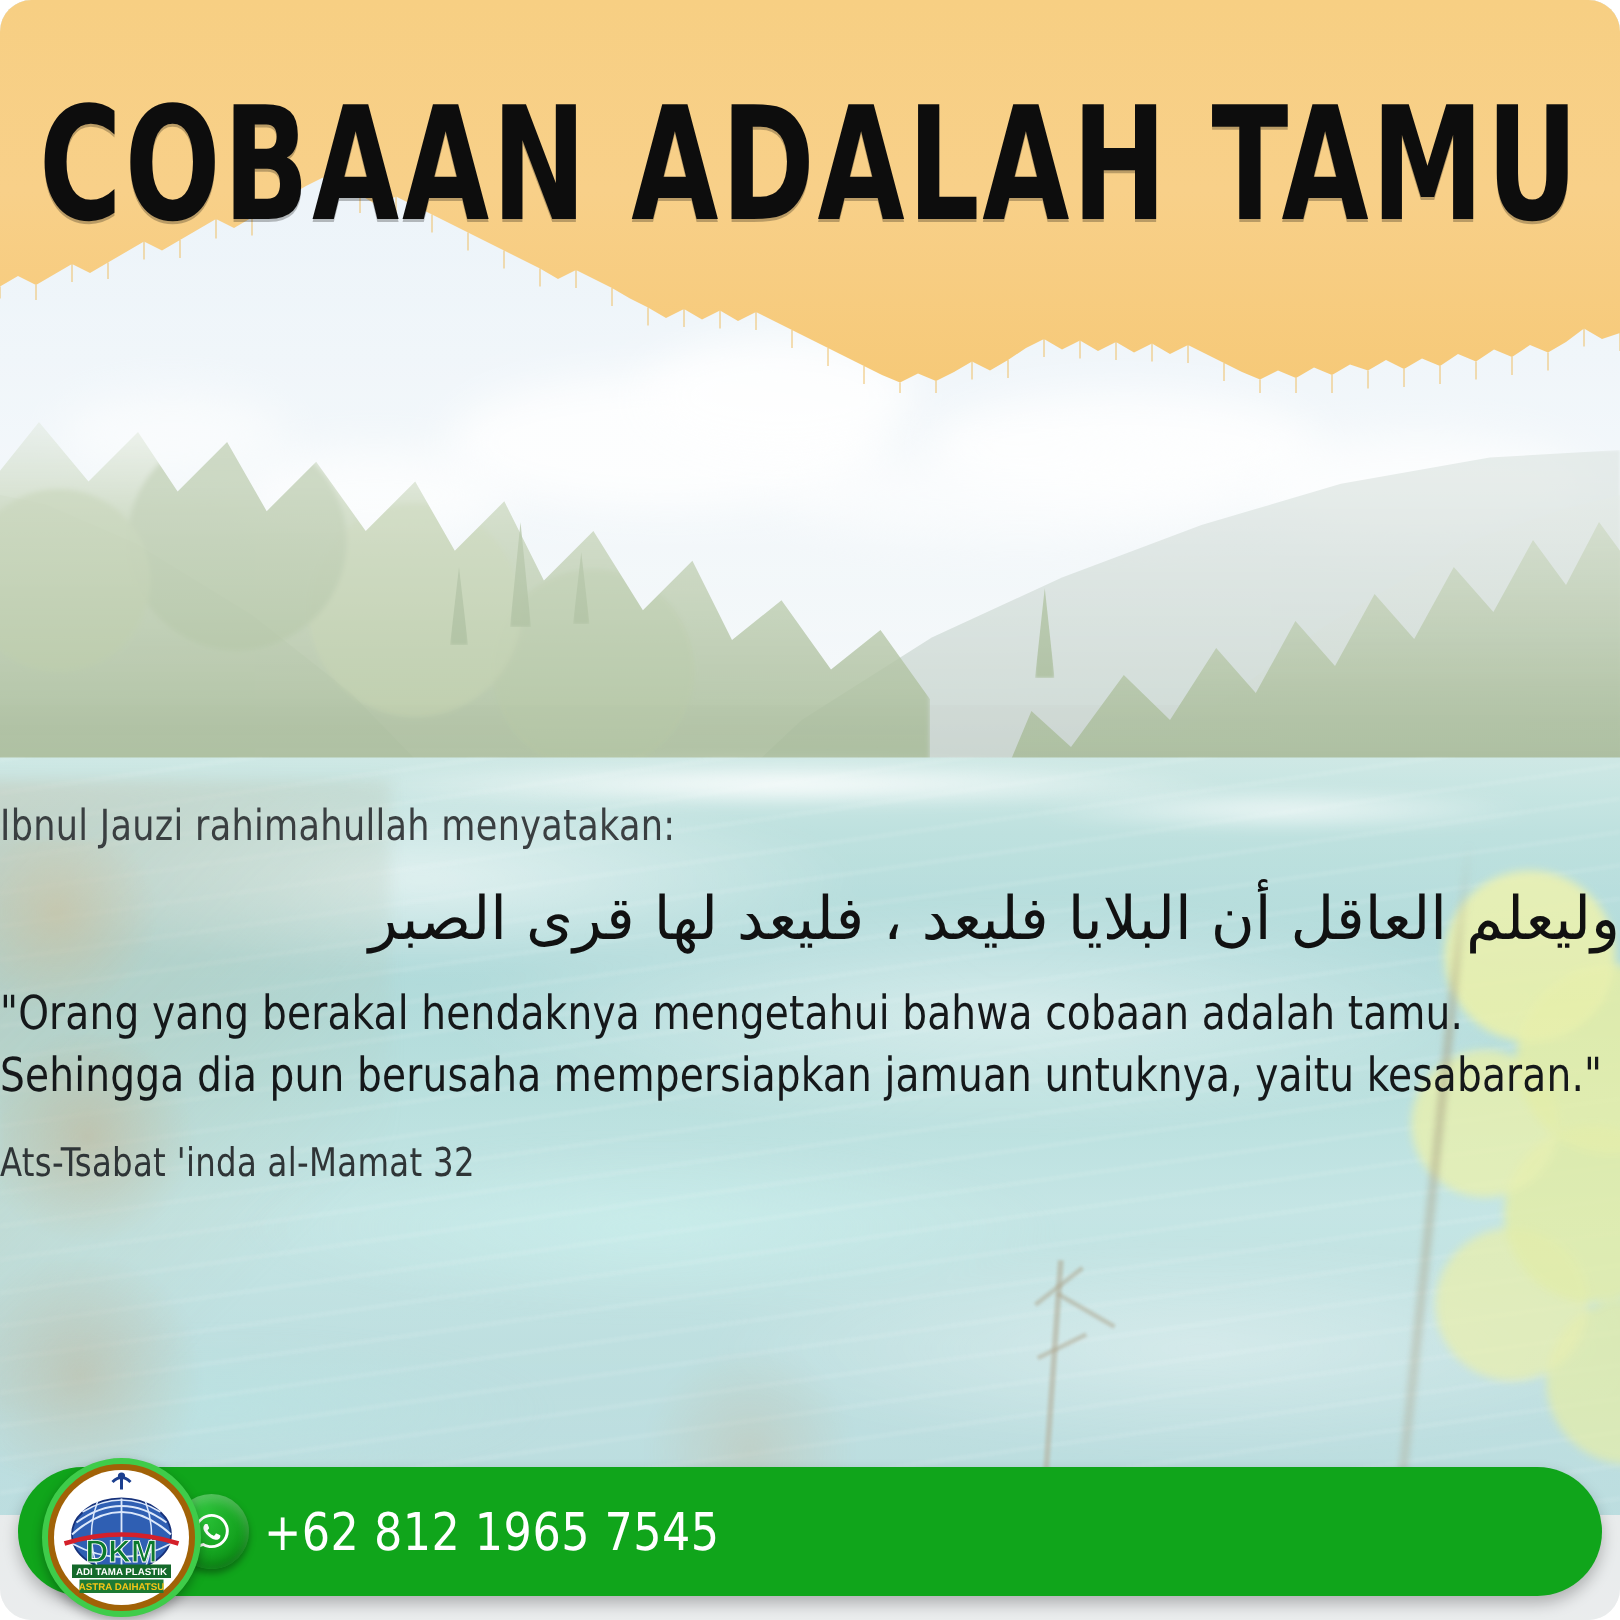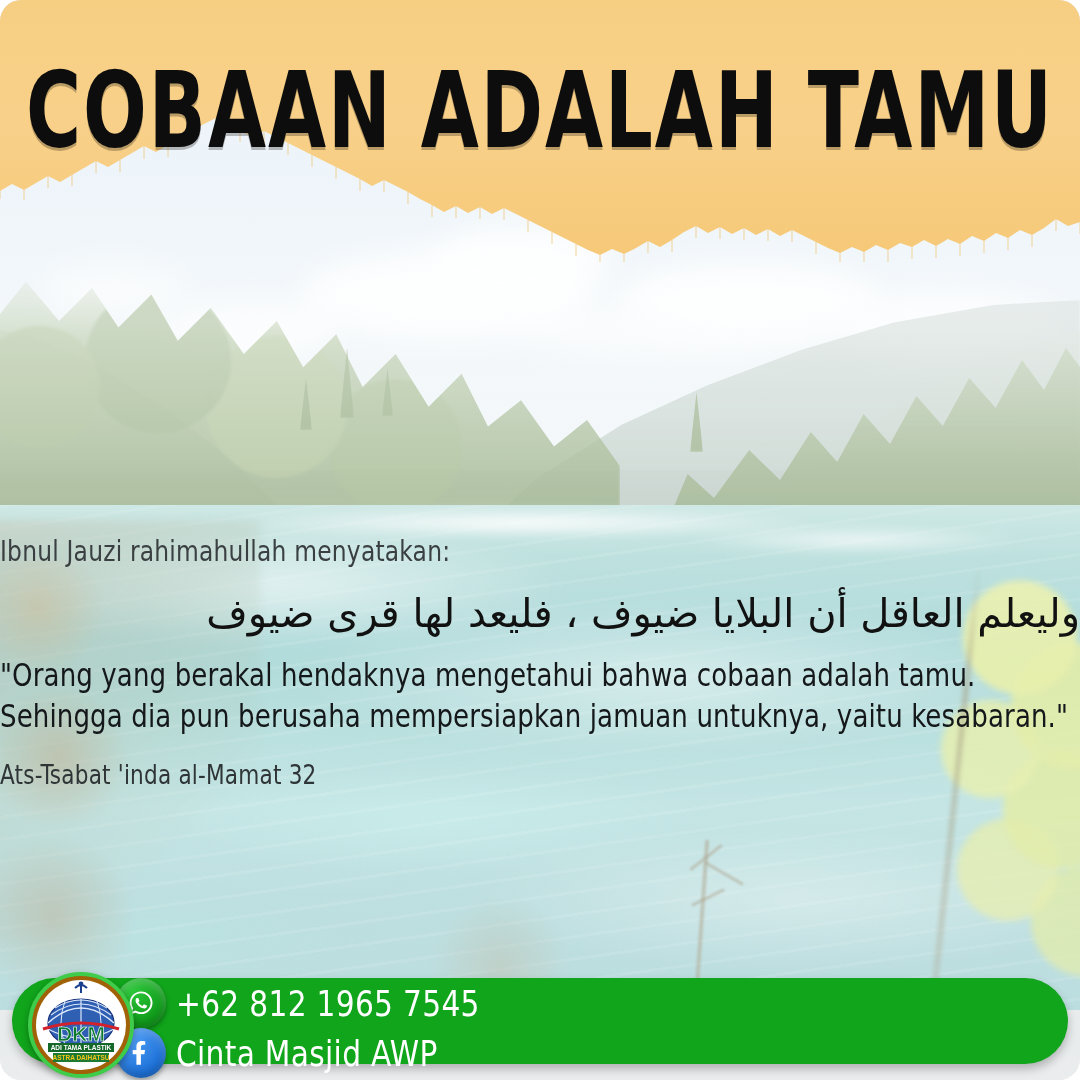--- a/index.html
+++ b/index.html
@@ -207,22 +207,22 @@
 
   
   .footer{
     position:absolute;left:12px;top:978px;width:1056px;height:86px;
     background:#10a51b;
     border-radius:43px;
     box-shadow:0 5px 10px rgba(0,0,0,.25);
     display:flex;align-items:center;
   }
   .footer-inner{
-    display:flex;align-items:flex-start;gap:0;
-    width:100%;height:100%;padding-left:104px;box-sizing:border-box;flex-direction:column;
+    display:flex;align-items:center;gap:0;
+    width:100%;height:100%;padding-left:104px;box-sizing:border-box;
   }
   .contact{
     display:flex;align-items:center;gap:10px;margin-right:26px;
   }
   .contact .label{
     color:#fff;
     font-family:"Liberation Sans Narrow","DejaVu Sans Condensed","Liberation Sans",sans-serif;
     font-size:33px;letter-spacing:.3px;white-space:nowrap;
     transform:scaleY(1.05);
   }
@@ -334,21 +334,21 @@
                  M960,244 L960,256 M984,241 L984,253 M1008,238 L1008,250 M1032,235 L1032,247
                  M1056,219 L1056,231 M1080,222 L1080,234"></path>
       </g>
     </svg>
 
     <div class="title">COBAAN ADALAH TAMU</div>
   </div>
 
   <div class="quote-block">
     <div class="attrib">Ibnul Jauzi rahimahullah menyatakan:</div>
-    <div class="arabic">وليعلم العاقل أن البلايا ضيوف ، فليعد لها قرى ضيوف</div>
+    <div class="arabic">وليعلم العاقل أن البلايا فليعد ، فليعد لها قرى الصبر</div>
     <div class="translation">
       <div>"Orang yang berakal hendaknya mengetahui bahwa cobaan adalah tamu.</div>
       <div>Sehingga dia pun berusaha mempersiapkan jamuan untuknya, yaitu kesabaran."</div>
     </div>
     <div class="source">Ats-Tsabat 'inda al-Mamat 32</div>
   </div>
 
   <div class="footer">
 
     <div class="logo">
@@ -389,25 +389,17 @@
           <svg width="30" height="30" viewBox="0 0 32 32">
             <path fill="#ffffff" d="M16 4C9.9 4 5 8.9 5 15c0 2 .5 3.8 1.5 5.4L5 28l7.8-1.5c1.5.8 3.3 1.2 5.2 1.2h.1C24.1 27.7 29 22.8 29 16.7 29 10.6 24.1 5.7 18 5.7 17.3 5.7 16.6 4 16 4z" opacity="0"></path>
             <path fill="#ffffff" d="M16.1 3.6c-6.7 0-12.2 5.5-12.2 12.2 0 2.2.6 4.3 1.6 6.1L3.4 28.4l6.7-2.1c1.8 1 3.8 1.5 5.9 1.5h.1c6.7 0 12.2-5.5 12.2-12.2s-5.5-12-12.2-12zm0 22.2h-.1c-1.9 0-3.7-.5-5.3-1.5l-.4-.2-3.9 1.2 1.3-3.8-.2-.4c-1-1.6-1.6-3.6-1.6-5.5 0-5.6 4.6-10.1 10.2-10.1 5.6 0 10.1 4.6 10.1 10.2 0 5.6-4.5 10.1-10.1 10.1z"></path>
             <path fill="#ffffff" d="M21.7 18.5c-.3-.2-1.8-.9-2.1-1-.3-.1-.5-.2-.7.2-.2.3-.8 1-.9 1.2-.2.2-.3.2-.6.1-.3-.2-1.3-.5-2.4-1.5-.9-.8-1.5-1.8-1.7-2.1-.2-.3 0-.5.1-.6.1-.1.3-.3.5-.5.1-.2.2-.3.3-.5.1-.2 0-.4 0-.5 0-.2-.7-1.6-.9-2.2-.2-.6-.5-.5-.7-.5h-.6c-.2 0-.5.1-.8.4-.3.3-1 1-1 2.5s1.1 2.9 1.2 3.1c.1.2 2.1 3.2 5.1 4.5.7.3 1.3.5 1.7.6.7.2 1.4.2 1.9.1.6-.1 1.8-.7 2-1.5.2-.7.2-1.4.2-1.5-.1-.2-.3-.2-.6-.3z"></path>
           </svg>
         </div>
         <span class="label">+62 812 1965 7545</span>
       </div>
 
 
-      <div class="contact">
-        <div class="badge badge-fb">
-          <svg width="30" height="30" viewBox="0 0 32 32">
-            <path fill="#ffffff" d="M19.6 17.4l.7-4.6h-4.4v-3c0-1.3.6-2.5 2.6-2.5h2V3.4s-1.8-.3-3.5-.3c-3.6 0-5.9 2.2-5.9 6.1v3.6H7.1v4.6h4v11.1h4.8V17.4h3.7z"></path>
-          </svg>
-        </div>
-        <span class="label">Cinta Masjid AWP</span>
-      </div>
 
     </div>
   </div>
 
 </div>
 
 </body></html>

